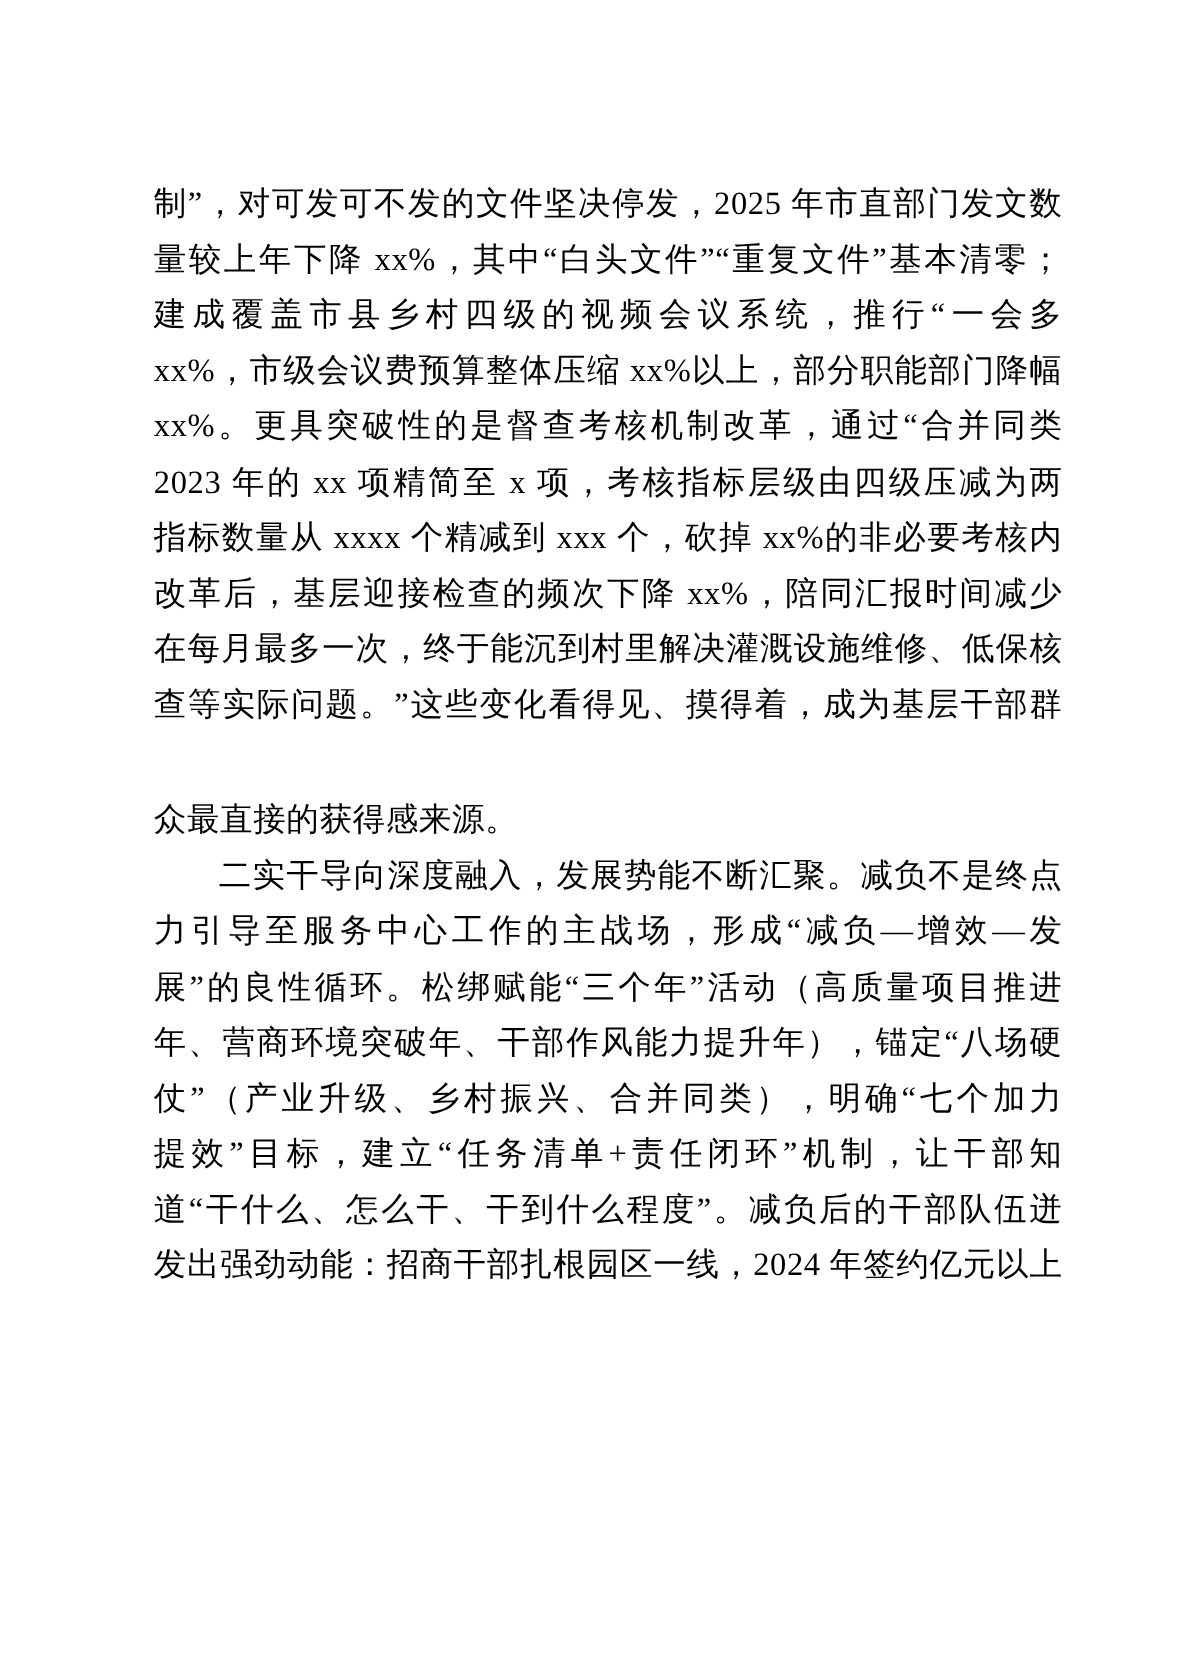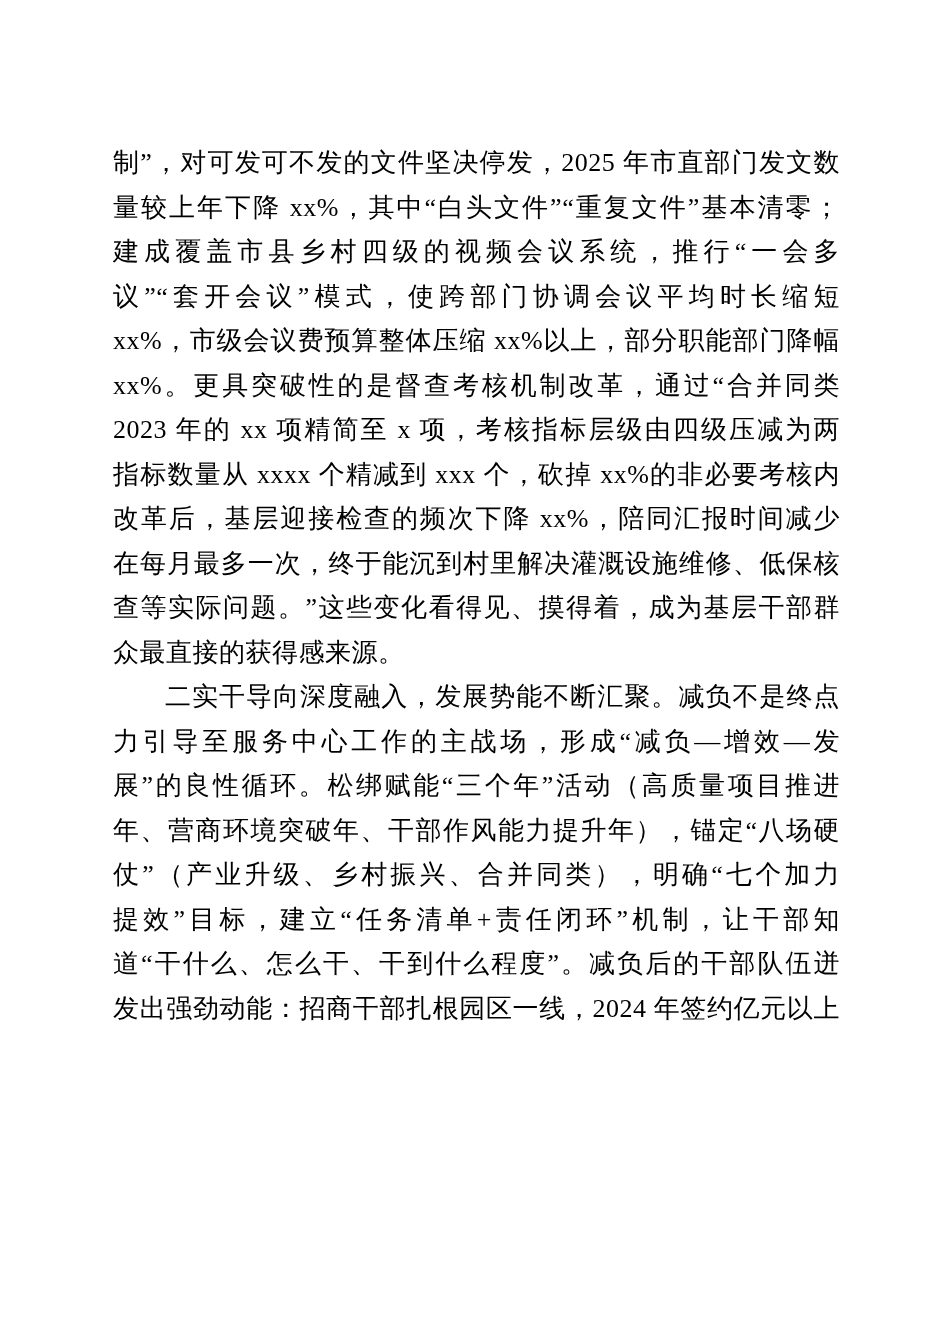--- a/index.html
+++ b/index.html
@@ -9,21 +9,21 @@
   }
   .page {
     position: relative;
     width: 950px;
     height: 1344px;
     background: #ffffff;
     overflow: hidden;
   }
   .text-block {
     position: absolute;
-    left: 113px;
+    left: 123px;
     top: 141px;
     width: 727px;
     font-family: "Liberation Serif", "DejaVu Serif", serif;
     font-size: 26px;
     line-height: 44.5px;
     color: #000000;
     letter-spacing: 0.5px;
   }
   .paragraph {
     margin: 0;
@@ -32,36 +32,36 @@
   .line {
     width: 100%;
     text-align: justify;
     text-align-last: justify;
     white-space: normal;
     overflow: hidden;
     height: 44.5px;
   }
   .line.no-stretch {
     text-align-last: left;
+    margin-top: 48px;
   }
   .line.indent {
     padding-left: 52px;
     box-sizing: border-box;
   }
 </style>
 </head>
 <body>
 
 <div class="page">
   <div class="text-block" style="color: rgb(0, 0, 0);">
       <div class="paragraph">
         <div class="line">制”，对可发可不发的文件坚决停发，2025 年市直部门发文数</div>
         <div class="line">量较上年下降 xx%，其中“白头文件”“重复文件”基本清零；</div>
         <div class="line">建成覆盖市县乡村四级的视频会议系统，推行“一会多</div>
-        <div class="line">议”“套开会议”模式，使跨部门协调会议平均时长缩短</div>
         <div class="line">xx%，市级会议费预算整体压缩 xx%以上，部分职能部门降幅超</div>
         <div class="line">xx%。更具突破性的是督查考核机制改革，通过“合并同类</div>
         <div class="line">2023 年的 xx 项精简至 x 项，考核指标层级由四级压减为两级，</div>
         <div class="line">指标数量从 xxxx 个精减到 xxx 个，砍掉 xx%的非必要考核内容。</div>
         <div class="line">改革后，基层迎接检查的频次下降 xx%，陪同汇报时间减少 xx%</div>
         <div class="line">在每月最多一次，终于能沉到村里解决灌溉设施维修、低保核</div>
         <div class="line">查等实际问题。”这些变化看得见、摸得着，成为基层干部群</div>
         <div class="line no-stretch">众最直接的获得感来源。</div>
       </div>
       <div class="paragraph">

